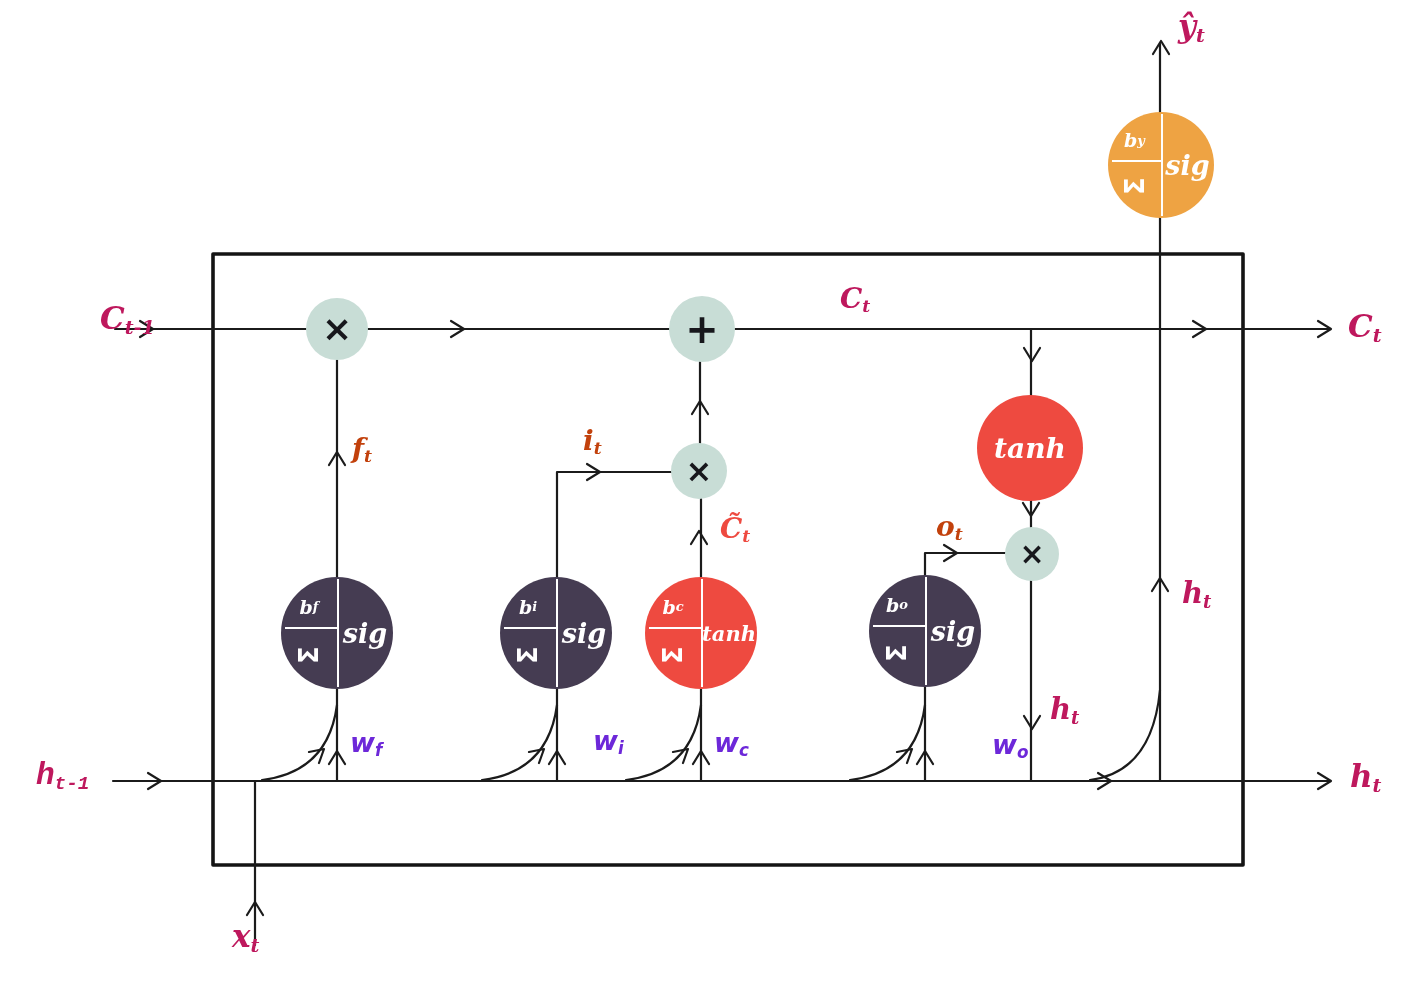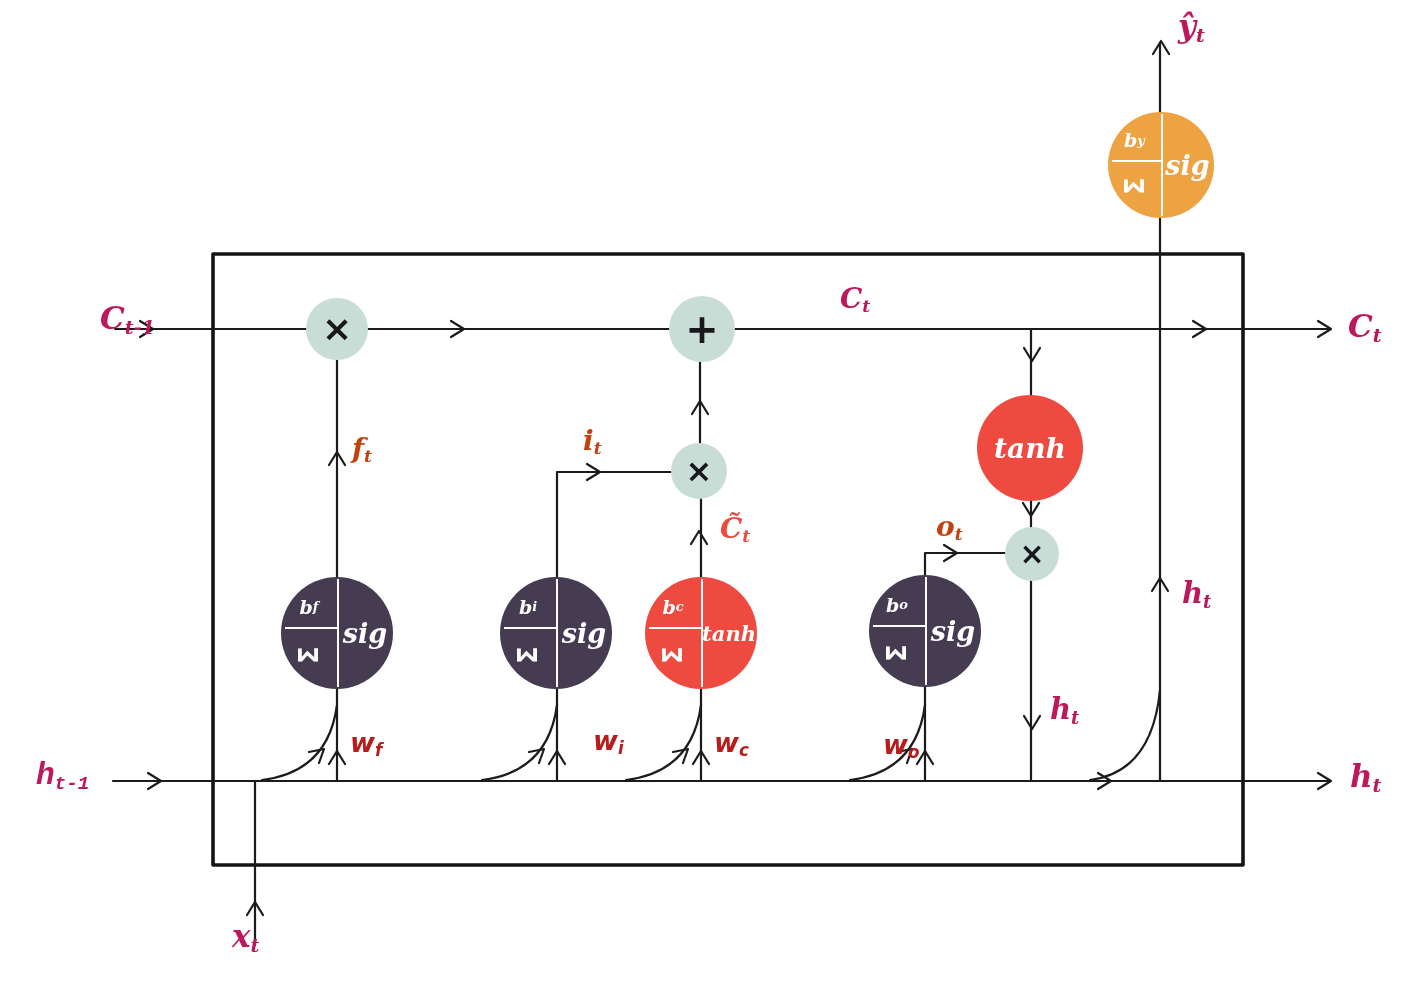--- a/index.html
+++ b/index.html
@@ -43,21 +43,21 @@
   .tanhnode{width:106px;height:106px;background:#ee4a40;color:#fff;
     display:flex;align-items:center;justify-content:center;
     font-style:italic;font-weight:bold;font-size:28px;}
 
   
   .lbl{position:absolute;font-style:italic;font-weight:bold;
     color:#be185d;font-size:31px;white-space:nowrap;}
   .lbl sub{font-size:62%;vertical-align:-22%;font-weight:bold;}
   .lbl.purple{color:#c2410c;font-size:28px;}
   .lbl.redtxt{color:#ee4a40;font-size:28px;}
-  .lbl.pink{color:#b91c1c;font-size:27px;font-family:"DejaVu Sans",sans-serif;}
+  .lbl.pink{color:#6d28d9;font-size:27px;font-family:"DejaVu Sans",sans-serif;}
 </style>
 </head>
 <body>
 
 <div id="canvas">
 
   <svg class="wires" width="1425" height="1000" viewBox="0 0 1425 1000">
 
     <rect x="213" y="254" width="1030" height="611"></rect>
 
@@ -211,15 +211,15 @@
   <div class="lbl" style="left:1178px;top:8px;"><span>ŷ</span><sub>t</sub></div>
 
   <div class="lbl purple" style="left:352px;top:432px;"><span>f</span><sub>t</sub></div>
   <div class="lbl purple" style="left:583px;top:424px;"><span>i</span><sub>t</sub></div>
   <div class="lbl redtxt" style="left:720px;top:512px;text-align:center;"><span>C̃</span><sub>t</sub></div>
   <div class="lbl purple" style="left:936px;top:502px;margin-top:8px;"><span>o</span><sub>t</sub></div>
 
   <div class="lbl pink" style="left:350px;top:727px;"><span>w</span><sub>f</sub></div>
   <div class="lbl pink" style="left:593px;top:725px;"><span>w</span><sub>i</sub></div>
   <div class="lbl pink" style="left:714px;top:727px;"><span>w</span><sub>c</sub></div>
-  <div class="lbl pink" style="left:883px;top:729px;"><span>w</span><sub>o</sub></div>
+  <div class="lbl pink" style="left:992px;top:729px;"><span>w</span><sub>o</sub></div>
 
 </div>
 
 </body></html>

